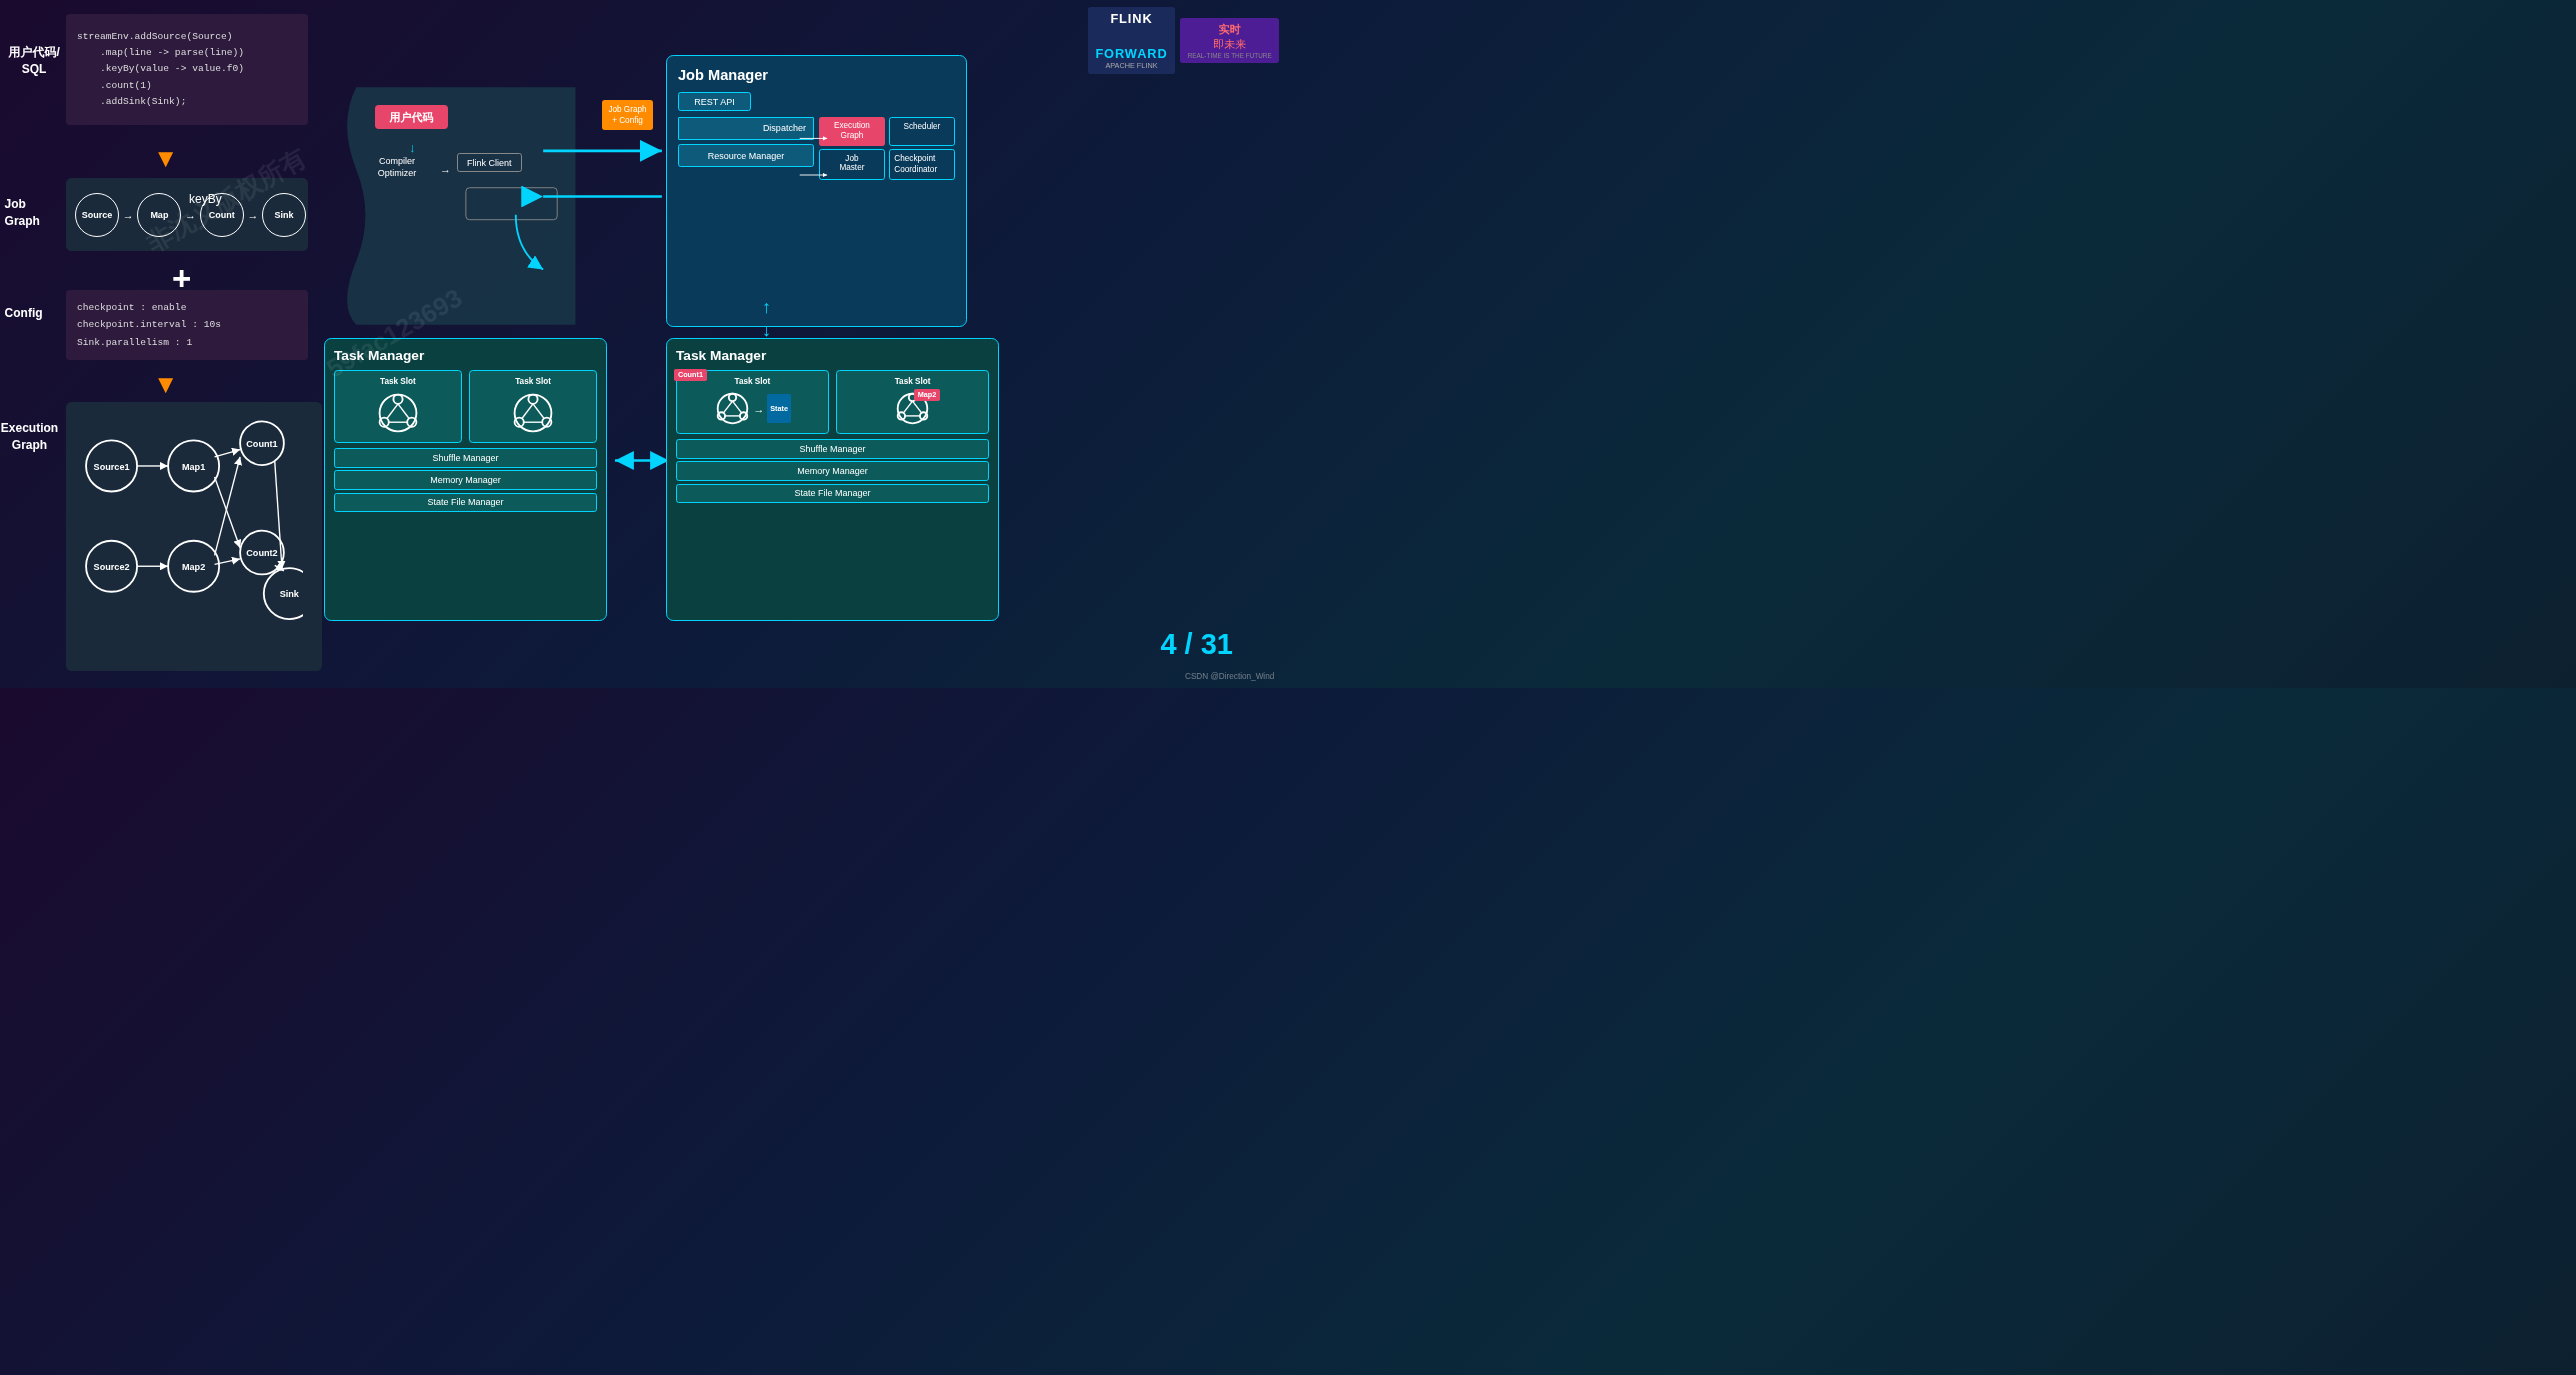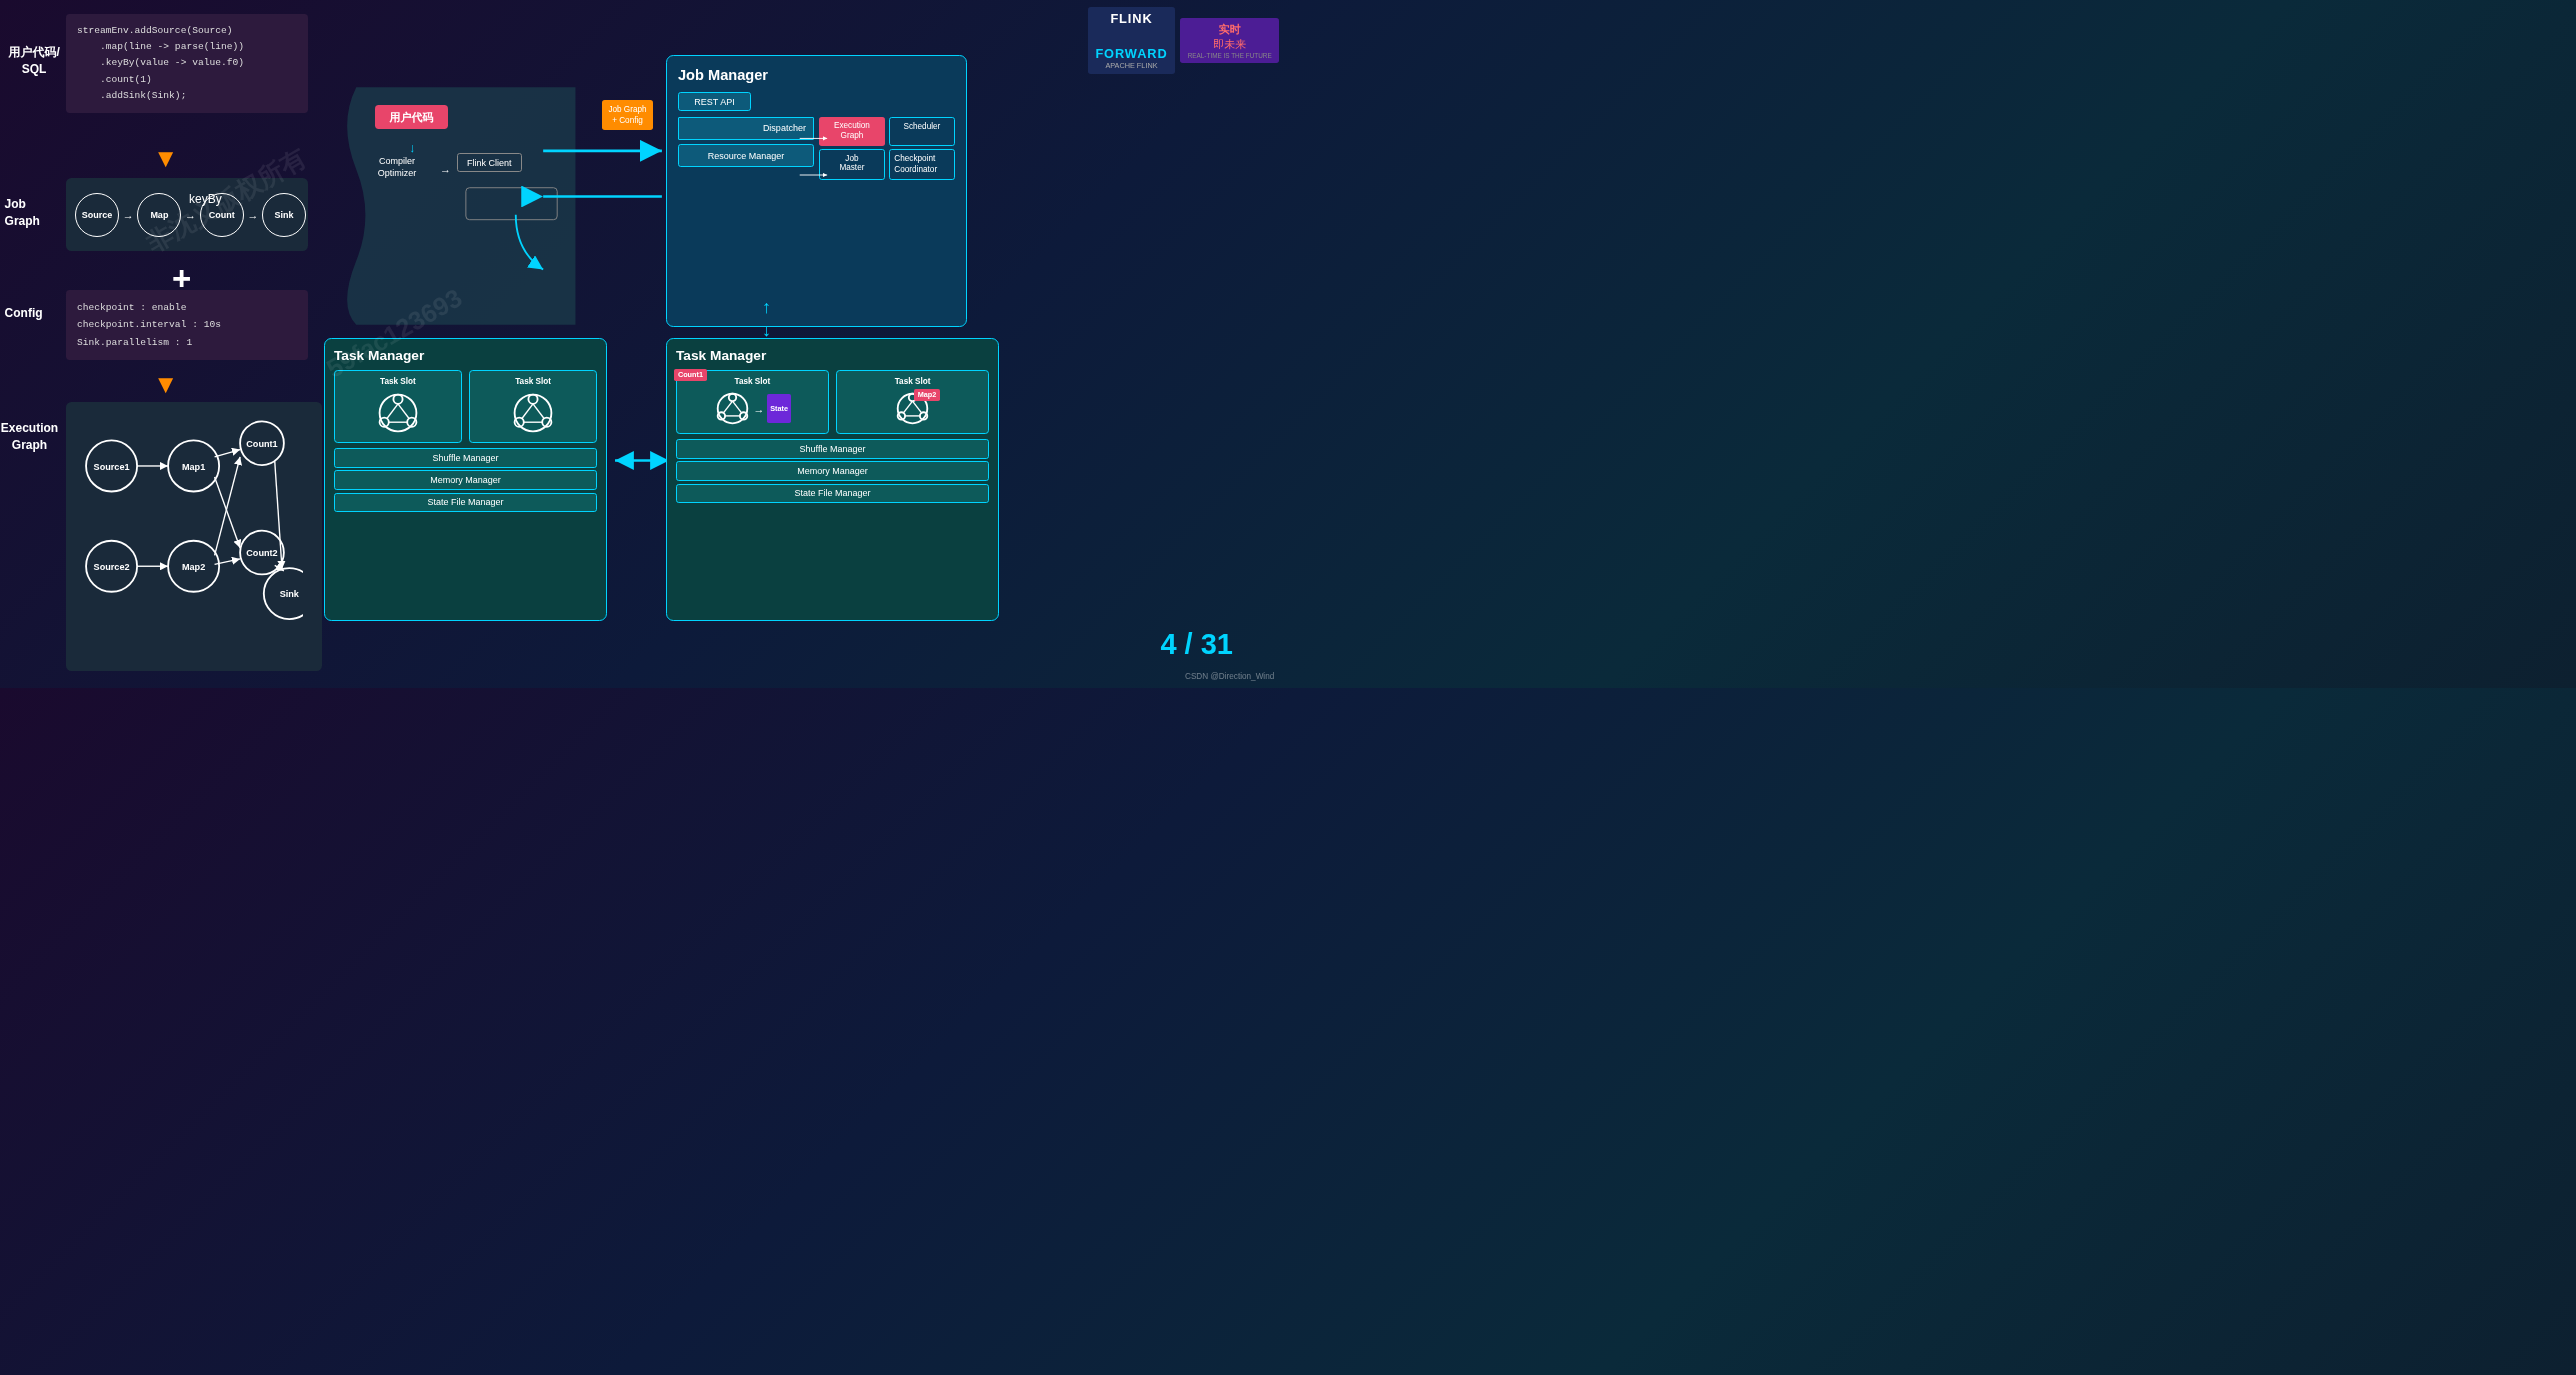--- a/index.html
+++ b/index.html
@@ -97,21 +97,21 @@
     <div style="font-size:11px;color:#ff6b6b;">即未来</div>
     <div style="font-size:6.4px;color:#888;">REAL-TIME IS THE FUTURE</div>
   </div>
 </div>
 
 <div style="position:absolute;left:4.6px;top:44px;color:white;font-size:12px;font-weight:bold;text-align:center;width:59px;line-height:1.4;">
   <span>用户代码/
 SQL</span>
 </div>
 
-<div style="position:absolute;left:66px;top:13.7px;width:242px;background:#2d1a3d;border-radius:3.7px;padding:9px 11px;font-family:'Courier New',monospace;font-size:9.6px;color:#ddd;line-height:1.7;">
+<div style="position:absolute;left:66px;top:13.7px;width:242px;background:#2d1a3d;border-radius:3.7px;padding:15px 11px;font-family:'Courier New',monospace;font-size:9.6px;color:#ddd;line-height:1.7;">
   <span style="white-space:pre;">streamEnv.addSource(Source)
     .map(line -&gt; parse(line))
     .keyBy(value -&gt; value.f0)
     .count(1)
     .addSink(Sink);</span>
 </div>
 
 <div style="position:absolute;left:153px;top:144px;font-size:25.6px;color:#ff8c00;text-align:center;">▼</div>
 
 <div style="position:absolute;left:4.6px;top:196px;color:white;font-size:12px;font-weight:bold;line-height:1.4;">
@@ -402,21 +402,21 @@
             <circle cx="20" cy="8" r="4" fill="none" stroke="white" stroke-width="2"></circle>
             <circle cx="8" cy="28" r="4" fill="none" stroke="white" stroke-width="2"></circle>
             <circle cx="32" cy="28" r="4" fill="none" stroke="white" stroke-width="2"></circle>
             <line x1="20" y1="12" x2="10" y2="25" stroke="white" stroke-width="1.5"></line>
             <line x1="20" y1="12" x2="30" y2="25" stroke="white" stroke-width="1.5"></line>
             <line x1="12" y1="28" x2="28" y2="28" stroke="white" stroke-width="1.5"></line>
           </svg>
 
           <span style="color:white;font-size:11px;">→</span>
 
-          <div style="background:#6d28d9;width:24px;height:29px;border-radius:1.8px;display:flex;align-items:center;justify-content:center;font-size:7.3px;color:white;font-weight:bold;">
+          <div style="background:#0369a1;width:24px;height:29px;border-radius:1.8px;display:flex;align-items:center;justify-content:center;font-size:7.3px;color:white;font-weight:bold;">
             <span>State</span>
           </div>
         </div>
       </div>
     </div>
 
     <div style="flex:1;position:relative;">
       <div style="background:#0d5a5a;border:0.9px solid #00d4ff;border-radius:3.7px;padding:5.5px;display:flex;flex-direction:column;align-items:center;gap:4.6px;position:relative;">
         <div style="font-size:8.2px;color:white;font-weight:bold;">
           <span>Task Slot</span>

